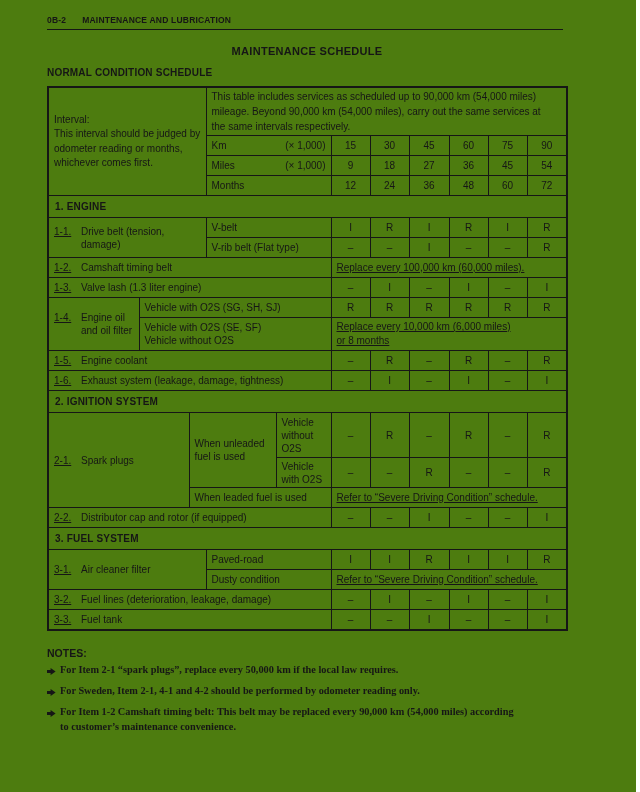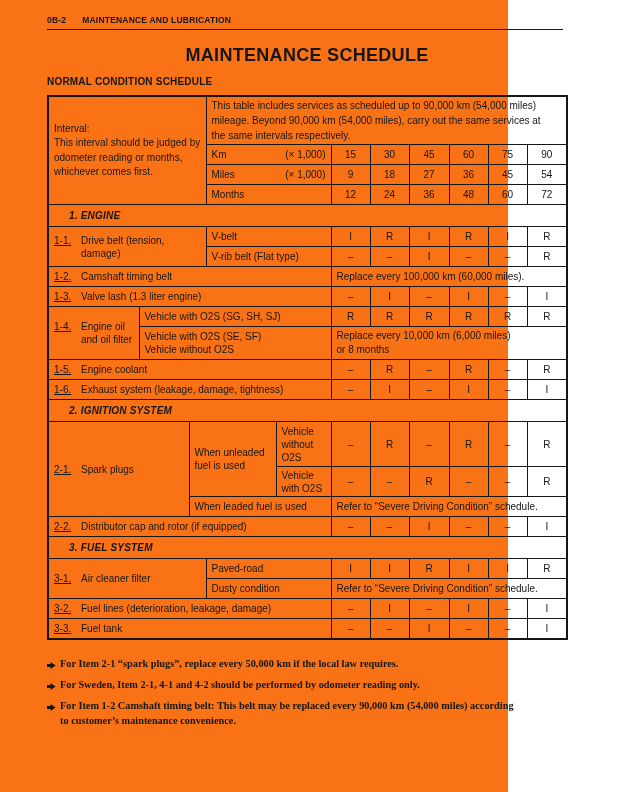--- a/index.html
+++ b/index.html
@@ -1,30 +1,30 @@
 <!DOCTYPE html>
 <html><head>
 <meta charset="utf-8">
 <style>
   html,body{margin:0;padding:0;background:#ffffff;}
   .page{
-    width:508px;height:792px;box-sizing:border-box;
-    background:#f97316;color:#161616;
+    width:636px;height:792px;box-sizing:border-box;
+    background:#4d7c0f;color:#161616;
     font-family:"Liberation Sans", sans-serif;
     padding:15px 0 0 47px;position:relative;
   }
   
   .running-head{
     width:516px;display:flex;gap:16px;align-items:baseline;
     font-size:8.5px;font-weight:bold;letter-spacing:.2px;
     border-bottom:1.5px solid #161616;padding-bottom:4px;
   }
   
   .doc-title{
-    width:520px;text-align:center;font-size:18px;font-weight:bold;
+    width:520px;text-align:center;font-size:11px;font-weight:bold;
     letter-spacing:.3px;margin:15px 0 0 0;
   }
   .doc-subtitle{
     width:520px;text-align:left;font-size:10px;font-weight:bold;
     letter-spacing:.2px;margin:10px 0 0 0;
   }
   
   table.schedule{
     margin-top:8px;border-collapse:collapse;table-layout:fixed;
     width:521px;font-size:10px;line-height:13px;color:#161616;
@@ -37,27 +37,27 @@
   tr.r17>td{height:17px;}
   tr.r28>td{height:27px;}
   tr.r31>td{height:30px;}
   tr.r44>td{height:42px;}
   tr.rdesc>td{height:44px;}
   td.desc{vertical-align:top;line-height:15px;padding:2px 6px;}
   td.interval{vertical-align:top;line-height:14.5px;padding:5px 4px 0 5px;}
   td.top{vertical-align:top;padding-top:3px;}
   .pre{white-space:pre-line;}
   td.val{text-align:center;padding:0 1px;}
-  tr.sec>td{font-weight:bold;padding:2px 20px;letter-spacing:.2px;font-style:italic;}
+  tr.sec>td{font-weight:bold;padding:2px 6px;letter-spacing:.2px;}
   .item{display:flex;align-items:flex-start;}
   .no{flex:none;width:27px;text-decoration:underline;}
   .nm{flex:1;}
   .lbl-unit{display:flex;justify-content:space-between;align-items:baseline;}
   td.sub{padding-left:7px;margin-top:36px;}
-  td.note{padding-left:7px;line-height:14px;}
+  td.note{padding-left:7px;line-height:14px;text-decoration:underline;}
   
   .notes{width:556px;margin-top:16px;}
   .notes-title{font-size:10.5px;font-weight:bold;}
   .note-item{display:flex;margin-top:3px;font-size:10.3px;font-weight:bold;line-height:15px;font-family:Liberation Serif, serif;}
   .arrow-icon{flex:none;width:13px;padding-top:3px;}
 </style>
 </head>
 <body>
 
 <div class="page">
@@ -347,20 +347,21 @@
       <td class="val">–</td>
       <td class="val">I</td>
       <td class="val">–</td>
       <td class="val">–</td>
       <td class="val">I</td>
     </tr>
   </tbody>
     </table>
 
   <div class="notes">
+    <div class="notes-title">NOTES:</div>
     <div class="note-item">
       <span class="arrow-icon"><svg width="9" height="9" viewBox="0 0 9 9">
             <path d="M0 2.9 H3.6 V1 L8.6 4.5 L3.6 8 V6.1 H0 Z" fill="#161616"></path>
           </svg></span>
       <span class="pre">For Item 2-1 “spark plugs”, replace every 50,000 km if the local law requires.</span>
     </div>
     <div class="note-item">
       <span class="arrow-icon"><svg width="9" height="9" viewBox="0 0 9 9">
             <path d="M0 2.9 H3.6 V1 L8.6 4.5 L3.6 8 V6.1 H0 Z" fill="#161616"></path>
           </svg></span>

